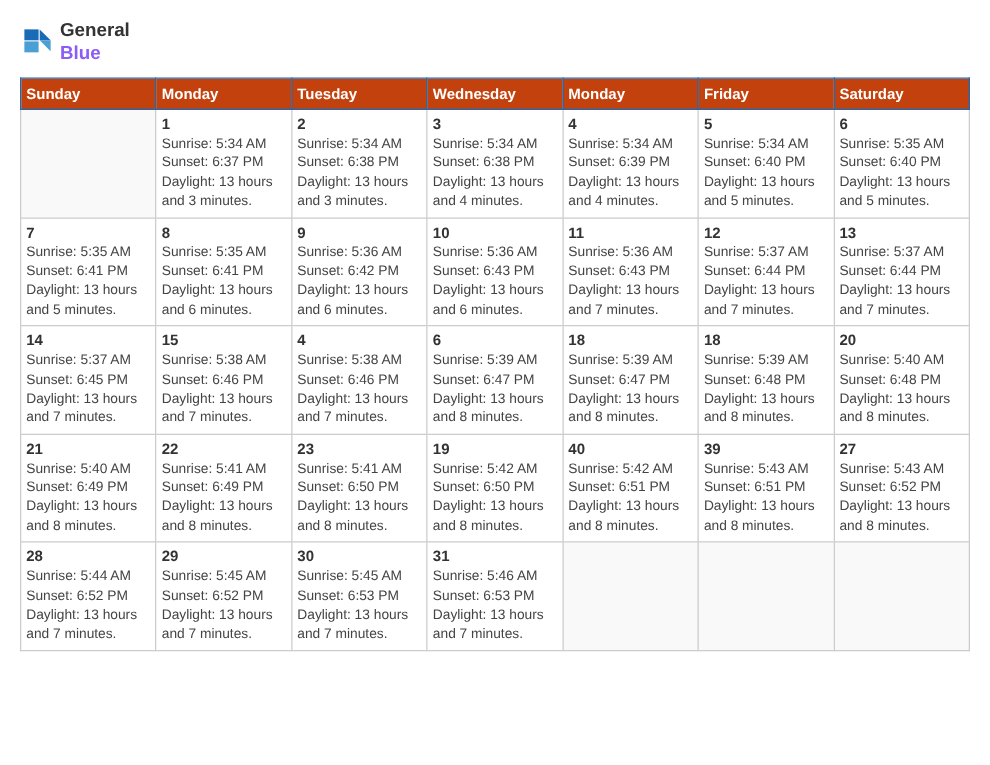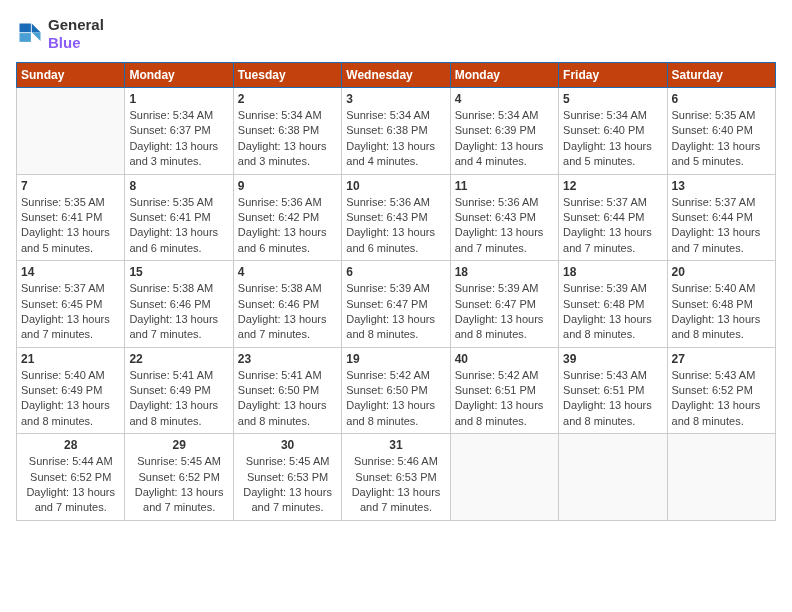--- a/index.html
+++ b/index.html
@@ -85,21 +85,20 @@
     .day-info {
       font-size: 11px;
       color: #444;
       line-height: 1.4;
     }
     .empty-cell {
       background: #f9f9f9;
     }
     tr:last-child td {
       height: 75px;
-      text-align: center;
     }
   </style>
 </head>
 <body>
 
 <div class="page">
   <div class="header">
     <div class="logo">
       <svg class="logo-icon" viewBox="0 0 32 32">
         <polygon points="18,4 28,14 18,14" fill="#1a6bb5"></polygon>

